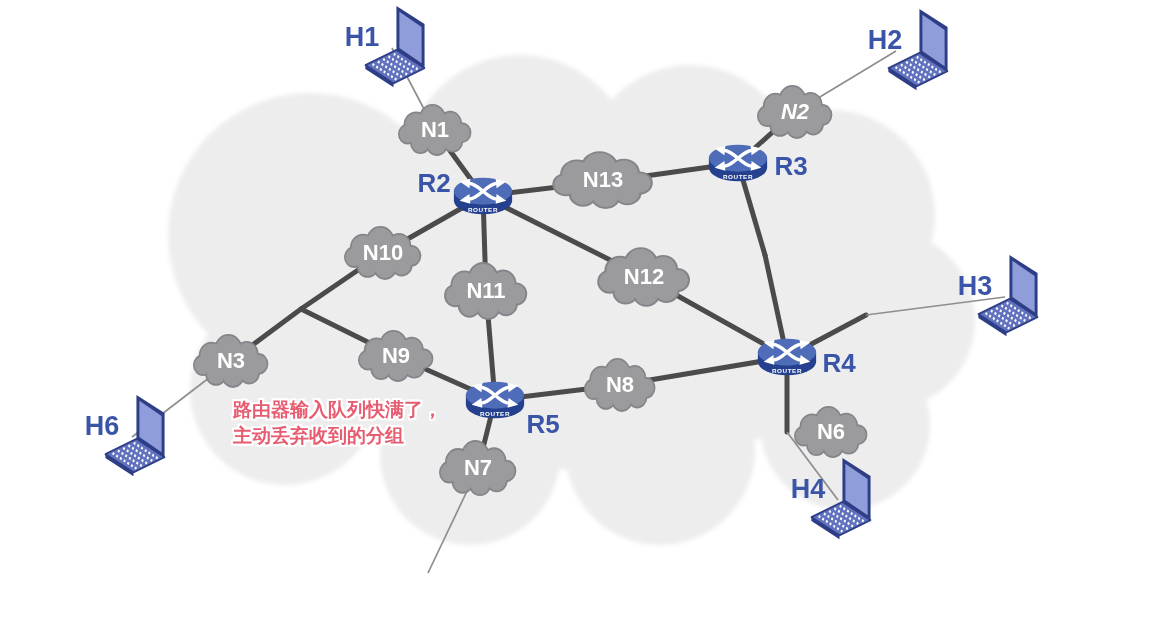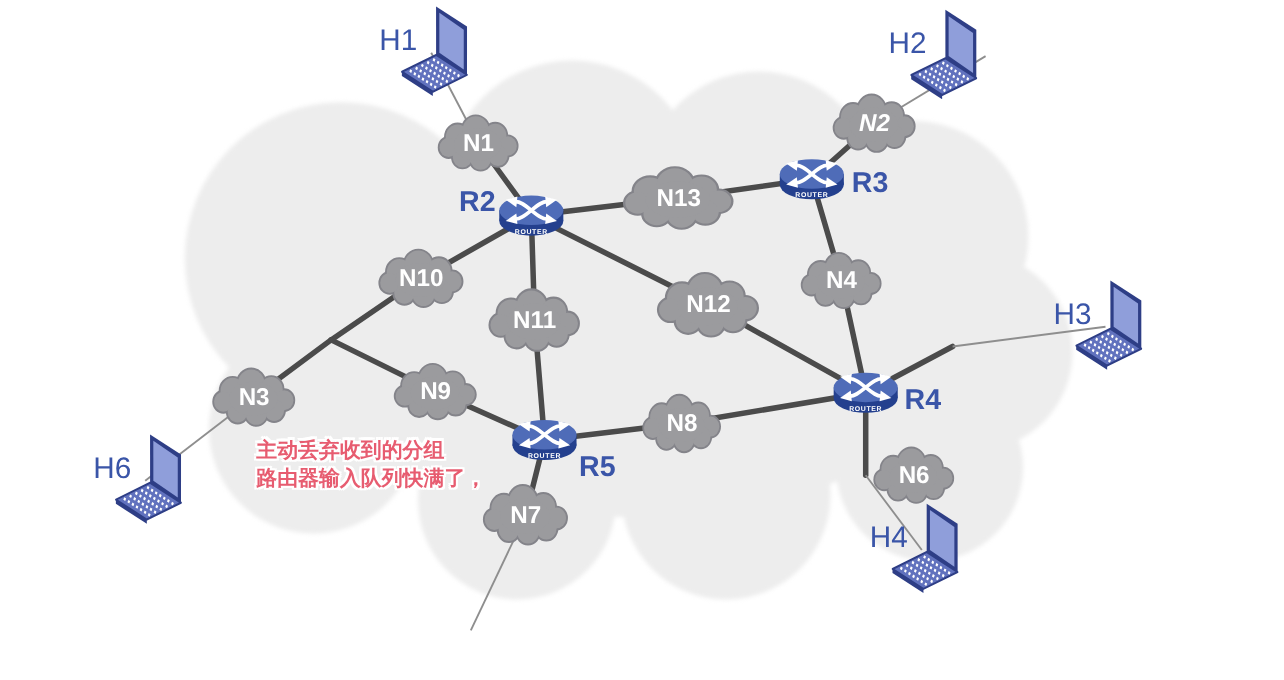--- a/index.html
+++ b/index.html
@@ -37,21 +37,21 @@
   #n3  { left:192px; top:333px; width:78px;  height:56px; }
   #n4  { left:727px; top:228px; width:76px;  height:54px; }
   #n5  { left:828px; top:288px; width:76px;  height:54px; }
   #n6  { left:793px; top:405px; width:76px;  height:54px; }
   #n7  { left:438px; top:439px; width:80px;  height:58px; }
   #n8  { left:583px; top:357px; width:74px;  height:56px; }
   #n9  { left:357px; top:329px; width:78px;  height:54px; }
   #n10 { left:343px; top:225px; width:80px;  height:56px; }
   #n11 { left:443px; top:261px; width:86px;  height:60px; }
   #n12 { left:596px; top:246px; width:96px;  height:62px; }
-  #n13 { left:565px; top:150px; width:104px; height:60px; }
+  #n13 { left:551px; top:150px; width:104px; height:60px; }
   .cloud-outline circle { fill: var(--cloud_gray, #9b9b9e); stroke: var(--cloud_outline, #84848a); stroke-width: 5; }
   .cloud-body circle, .cloud-body ellipse { fill: var(--cloud_gray, #9b9b9e); }
   .cloud-label {
     position: absolute; left: 50%; top: 50%; transform: translate(-50%, -50%);
     color: #ffffff; font-size: 22px; font-weight: bold; white-space: nowrap;
   }
   
   .router { width: 66px; height: 48px; }
   #r1 { left:268px; top:285px; }
   #r2 { left:450px; top:172px; }
@@ -69,32 +69,32 @@
     color: var(--label_blue, #3a55a8); font-size: 26px; font-weight: bold; white-space: nowrap;
   }
   #r1 .router-label { left: 31px;  top: -11px; }
   #r2 .router-label { left: -16px; top: 11px; }
   #r3 .router-label { left: 86px;  top: 27px; }
   #r4 .router-label { left: 85px;  top: 30px; }
   #r5 .router-label { left: 81px;  top: 48px; }
   
   .host { width: 74px; height: 86px; }
   #h1 { left:355px; top:5px;   }
-  #h2 { left:818px; top:8px;   }
+  #h2 { left:878px; top:8px;   }
   #h3 { left:968px; top:254px; }
   #h4 { left:801px; top:457px; }
   #h5 { left:391px; top:530px; }
   #h6 { left:95px;  top:394px;text-align:center; }
   .lap-dark   { fill: var(--laptop_dark, #2e3e86); }
   .lap-screen { fill: var(--laptop_screen, #8f9eda); }
   .lap-base   { fill: var(--laptop_body, #6172be); stroke: var(--laptop_dark, #2e3e86); stroke-width: 2; stroke-linejoin: round; }
   .lap-keys path { stroke: #ffffff; stroke-width: 2.6; stroke-dasharray: 2.6 3; fill: none; }
   .host-label {
     position: absolute; left: 7px; top: 32px; transform: translate(-50%, -50%);
-    color: var(--label_blue, #3a55a8); font-size: 27px; font-weight: normal; white-space: nowrap;
+    color: var(--label_blue, #3a55a8); font-size: 27px; font-weight: bold; white-space: nowrap;
   }
   
   .annotation {
     position: absolute; left: 233px; top: 396px; z-index: 3;
     color: var(--annotation_pink, #e75c70);
     font-size: 19px; font-weight: bold; line-height: 26px; white-space: nowrap;
     font-family: "DejaVu Sans", "Liberation Sans", sans-serif;
     text-shadow: -2px -2px 0 #fff, 2px -2px 0 #fff, -2px 2px 0 #fff, 2px 2px 0 #fff,
                  0 -2px 0 #fff, 0 2px 0 #fff, -2px 0 0 #fff, 2px 0 0 #fff;
   }
@@ -212,26 +212,20 @@
         <use href="#sym-cloud"></use>
       </svg>
     <span class="cloud-label">N2</span>
   </div>
   <div class="node cloud" id="n3">
     <svg>
         <use href="#sym-cloud"></use>
       </svg>
     <span class="cloud-label">N3</span>
   </div>
-  <div class="node cloud" id="n4">
-    <svg>
-        <use href="#sym-cloud"></use>
-      </svg>
-    <span class="cloud-label">N4</span>
-  </div>
   <div class="node cloud" id="n6">
     <svg>
         <use href="#sym-cloud"></use>
       </svg>
     <span class="cloud-label">N6</span>
   </div>
   <div class="node cloud" id="n7">
     <svg>
         <use href="#sym-cloud"></use>
       </svg>
@@ -324,17 +318,17 @@
     <span class="host-label">H4</span>
   </div>
   <div class="node host" id="h6">
     <svg>
         <use href="#sym-laptop"></use>
       </svg>
     <span class="host-label">H6</span>
   </div>
 
   <div class="annotation">
+    <div>路由器输入队列快满了，</div>
     <div>主动丢弃收到的分组</div>
-    <div>路由器输入队列快满了，</div>
   </div>
 
 </div>
 
 </body></html>

